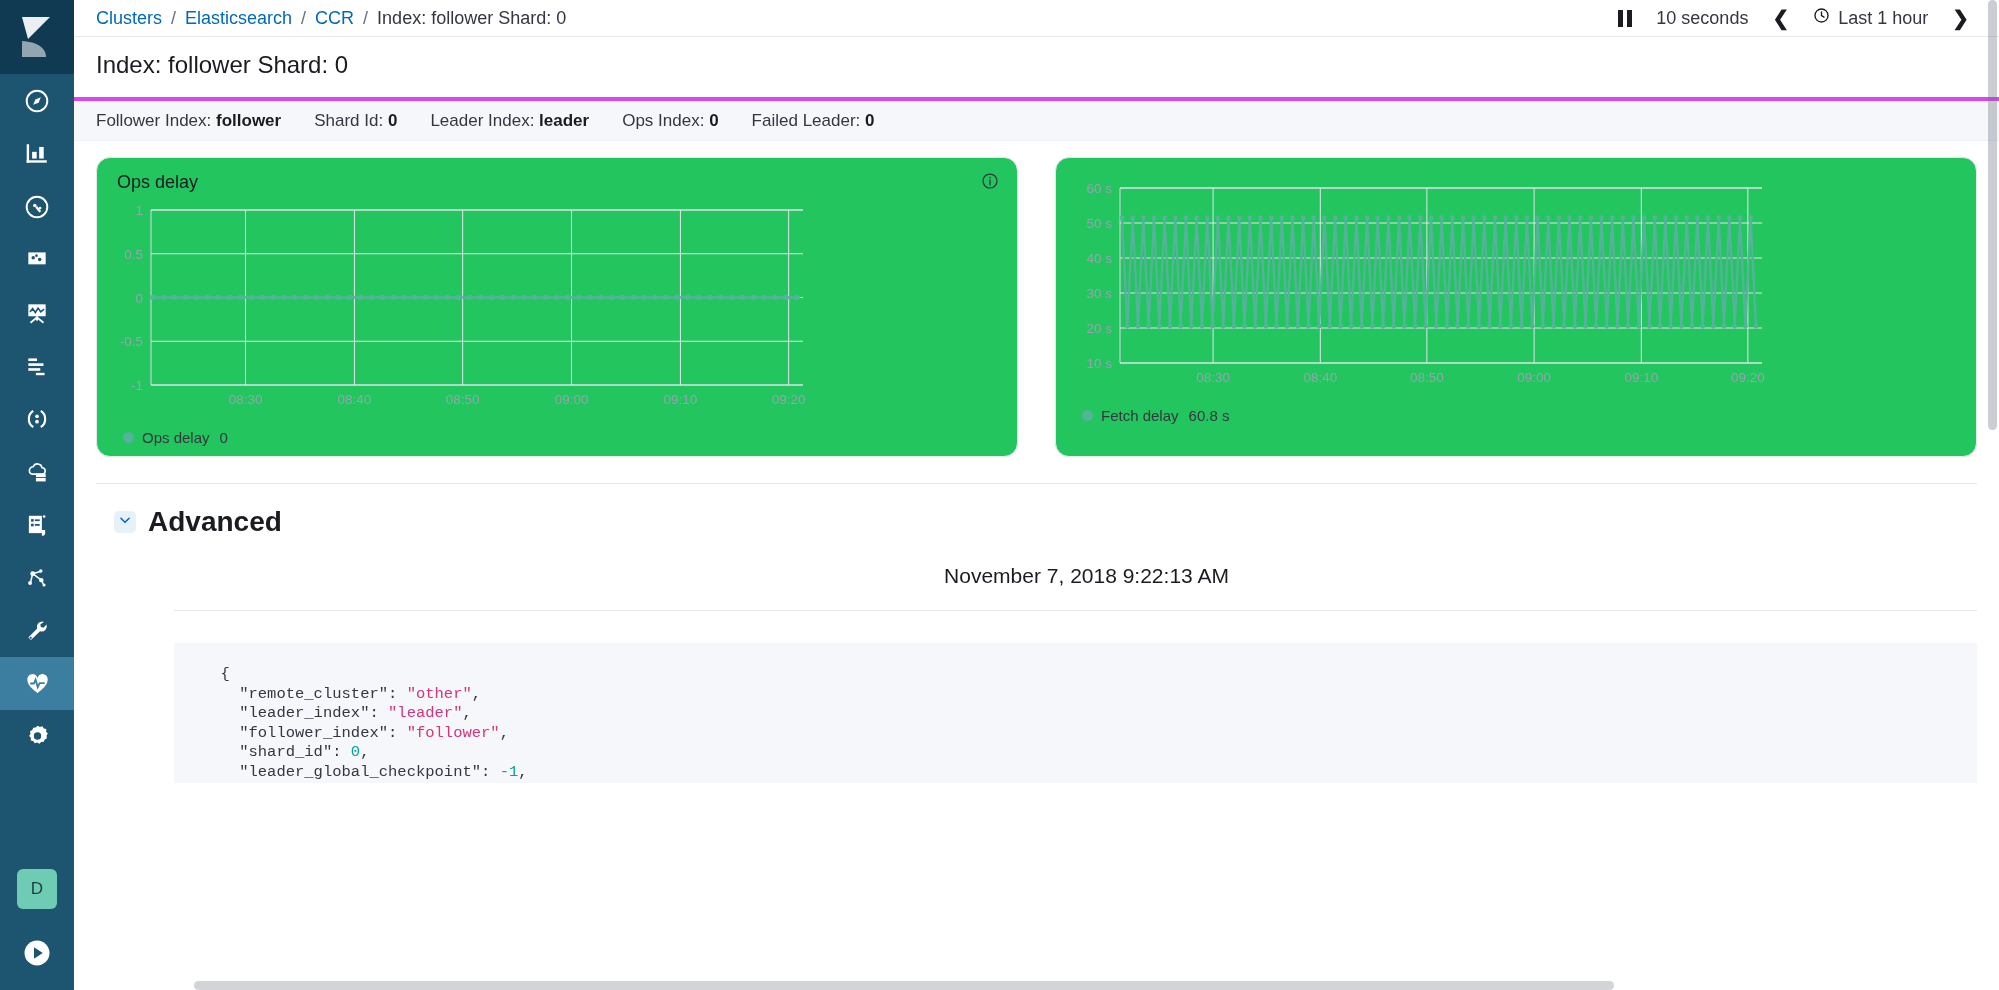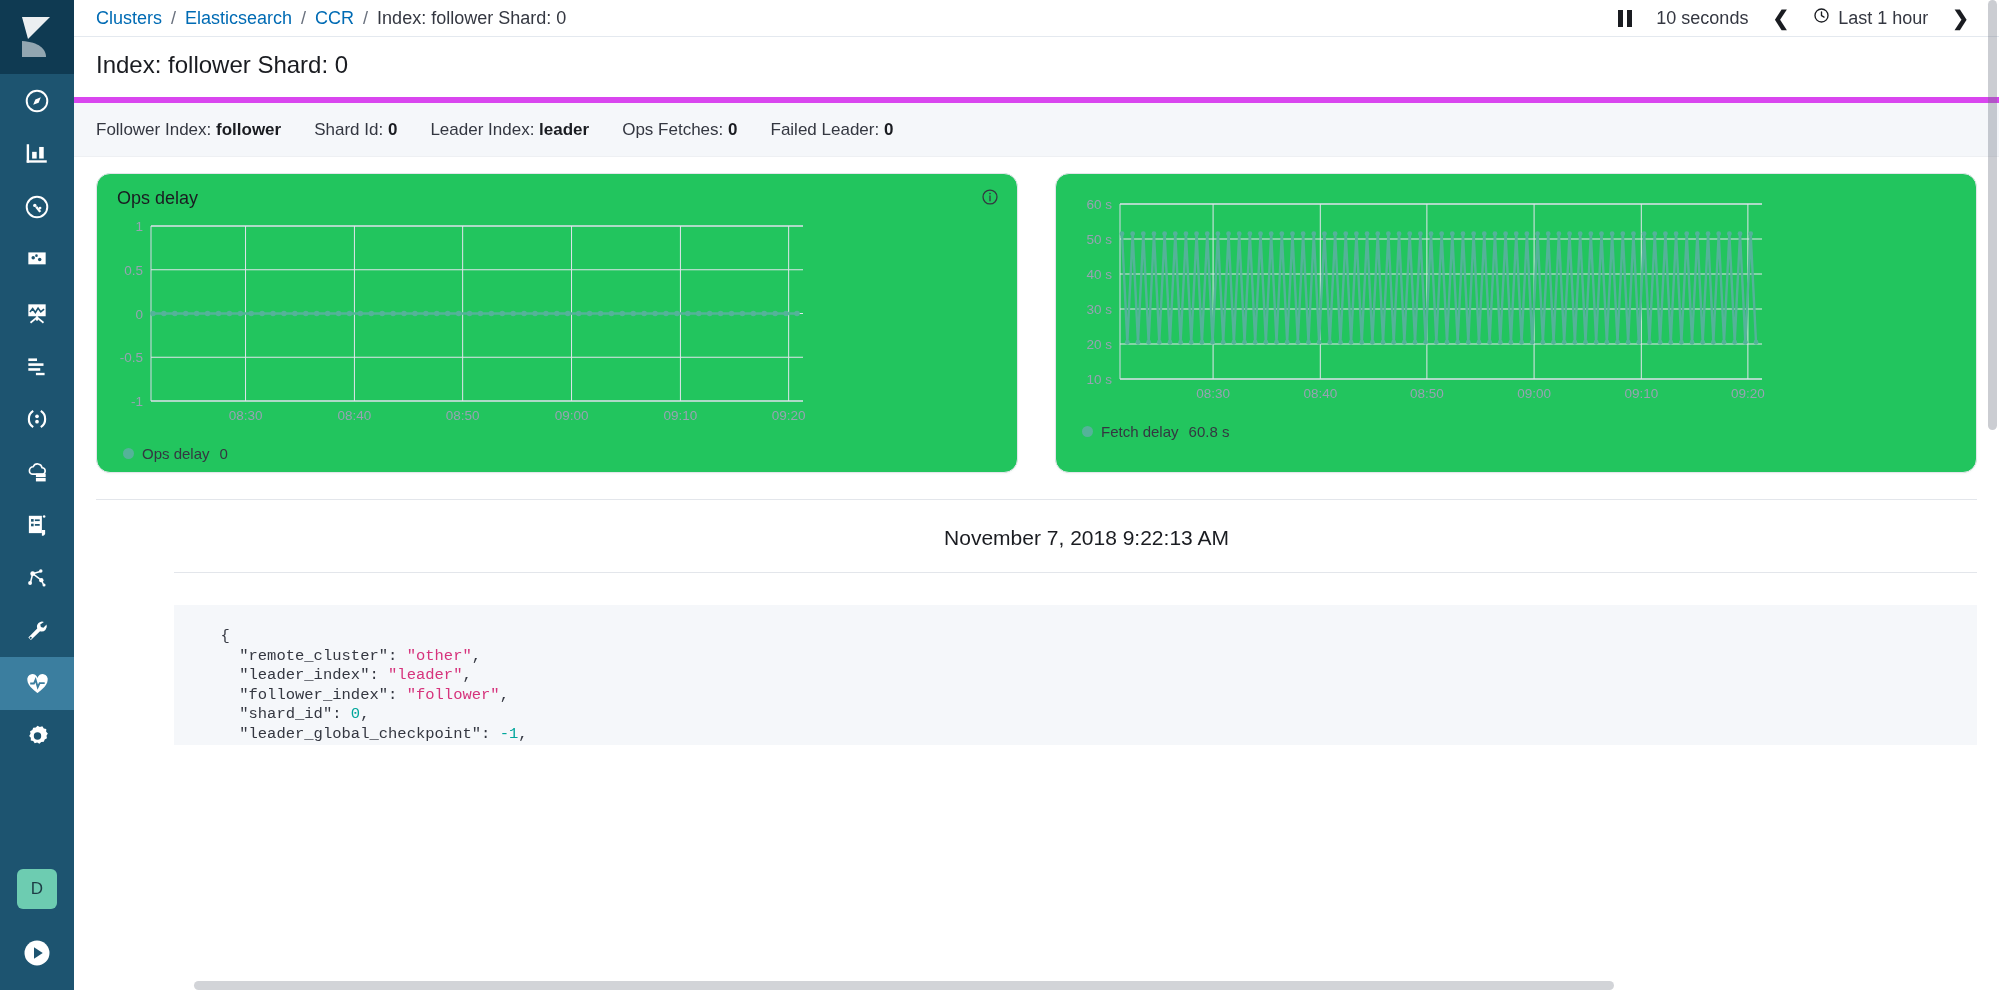--- a/index.html
+++ b/index.html
@@ -63,23 +63,23 @@
   .pause-glyph i:first-child { left: 0; }
   .pause-glyph i:last-child { right: 0; }
   .chev { font-size: 20px; font-weight: bold; color: #1a1c21; }
   .clock-icon { margin-right: 8px; }
 
   .page-title-bar { padding: 14px 22px 18px 22px; }
   .page-title { font-size: 24px; color: #1a1c21; font-weight: normal; }
 
   .status-strip {
     background: #f5f7fa;
-    border-top: 6px solid #d946ef;
+    border-top: 4px solid #d946ef;
     border-bottom: 1px solid #eef0f3;
-    height: 60px; display: flex; align-items: center;
+    height: 44px; display: flex; align-items: center;
     padding-left: 22px; gap: 0;
     font-size: 17px; color: #343741;
   }
   .status-item { margin-right: 33px; white-space: nowrap; }
   .status-item b { font-weight: bold; color: #1a1c21; }
 
   .panels { display: flex; gap: 37px; padding: 16px 22px 0 22px; }
   .panel {
     flex: 1 1 0; background: #22c55e;
     border: 1px solid #e3e6eb; border-radius: 14px;
@@ -354,21 +354,21 @@
       </div>
       <div class="status-item">
         <span>Shard Id:</span>
         <b>0</b>
       </div>
       <div class="status-item">
         <span>Leader Index:</span>
         <b>leader</b>
       </div>
       <div class="status-item">
-        <span>Ops Fetches:</span>
+        <span>Ops Index:</span>
         <b>0</b>
       </div>
       <div class="status-item">
         <span>Failed Leader:</span>
         <b>0</b>
       </div>
     </div>
 
     <div class="panels">
 
@@ -636,20 +636,30 @@
         <div class="legend">
           <span class="legend-dot"></span>
           <span>Fetch delay</span>
           <span class="legend-val">60.8 s</span>
         </div>
       </div>
     </div>
 
     <div class="divider"></div>
 
+    <div class="advanced-head">
+      <div class="acc-toggle">
+        <span>
+          <svg width="14" height="14" viewBox="0 0 24 24" fill="none" stroke="#006bb4" stroke-width="2.6" stroke-linecap="round" stroke-linejoin="round">
+            <polyline points="5,9 12,16 19,9"></polyline>
+          </svg>
+        </span>
+      </div>
+      <div class="advanced-title">Advanced</div>
+    </div>
 
     <div class="ts-line">November 7, 2018 9:22:13 AM</div>
     <div class="hr2"></div>
 
     <div class="code-box">
       <pre class="code" id="code-pre">  {
     "remote_cluster": <span class="tok-str">"other"</span>,
     "leader_index": <span class="tok-str">"leader"</span>,
     "follower_index": <span class="tok-str">"follower"</span>,
     "shard_id": <span class="tok-num">0</span>,

